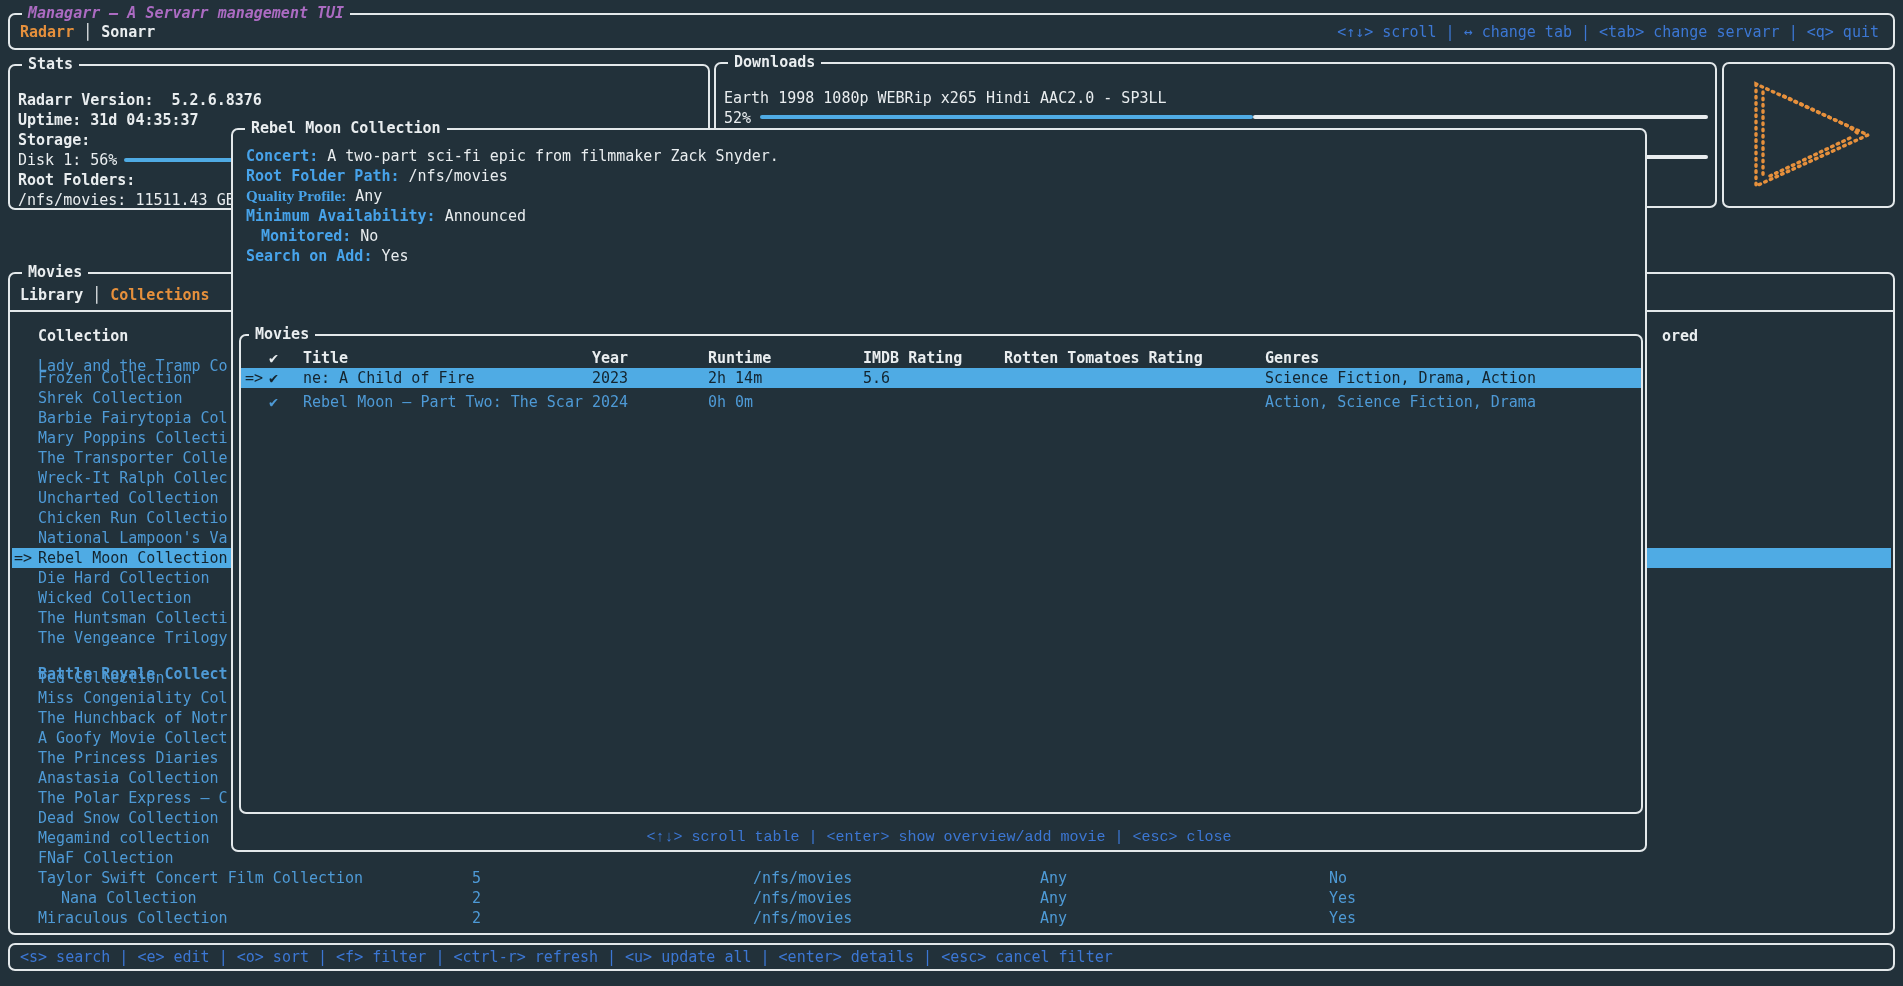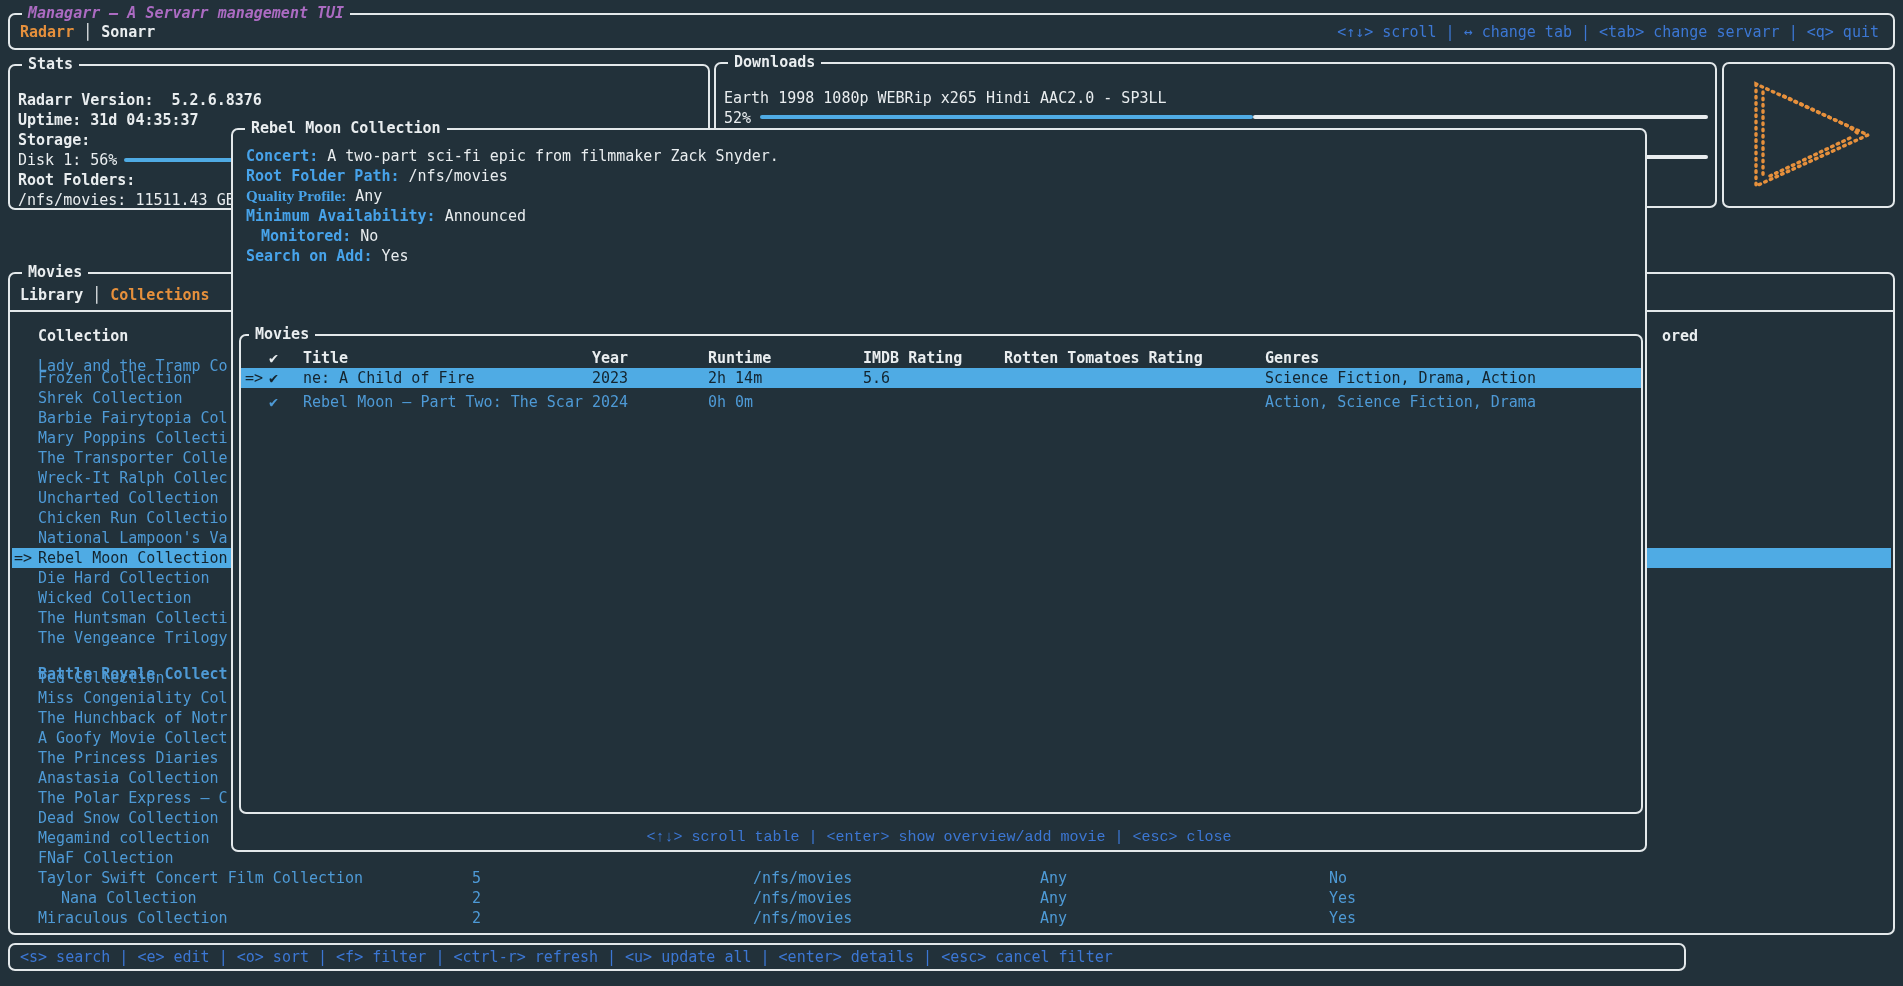--- a/index.html
+++ b/index.html
@@ -121,21 +121,21 @@
         <span class="t blue" style="left: 1030px; top: 614px;">Any</span>
         <span class="t blue" style="left: 1319px; top: 614px;">Yes</span>
         <span class="t blue" style="left: 28px; top: 634px;">Miraculous Collection</span>
         <span class="t blue" style="left: 462px; top: 634px;">2</span>
         <span class="t blue" style="left: 743px; top: 634px;">/nfs/movies</span>
         <span class="t blue" style="left: 1030px; top: 634px;">Any</span>
         <span class="t blue" style="left: 1319px; top: 634px;">Yes</span>
       </div>
   </div>
 
-  <div class="panel" style="left:8px;top:943px;width:1678px;height:28px;">
+  <div class="panel" style="left:8px;top:943px;width:1887px;height:28px;">
     <div class="t key" style="left:10px;top:2px;">&lt;s&gt; search | &lt;e&gt; edit | &lt;o&gt; sort | &lt;f&gt; filter | &lt;ctrl-r&gt; refresh | &lt;u&gt; update all | &lt;enter&gt; details | &lt;esc&gt; cancel filter</div>
   </div>
 
   <div class="panel" style="left:231px;top:128px;width:1416px;height:724px;background:var(--bg);z-index:10;">
     <span class="ptitle">Rebel Moon Collection</span>
     <div>
         <span class="t" style="left: 13px; top: 16px;"><span class="lbl" style="position: static;">Concert:</span><span class="" style="position: static;"> A two-part sci-fi epic from filmmaker Zack Snyder.</span></span>
         <span class="t" style="left: 13px; top: 36px;"><span class="lbl" style="position: static;">Root Folder Path:</span><span class="" style="position: static;"> /nfs/movies</span></span>
         <span class="t" style="left: 13px; top: 56px;"><span class="lbl" style="position: static; font-family: Liberation Serif, serif;">Quality Profile:</span><span class="" style="position: static;"> Any</span></span>
         <span class="t" style="left: 13px; top: 76px;"><span class="lbl" style="position: static;">Minimum Availability:</span><span class="" style="position: static;"> Announced</span></span>

